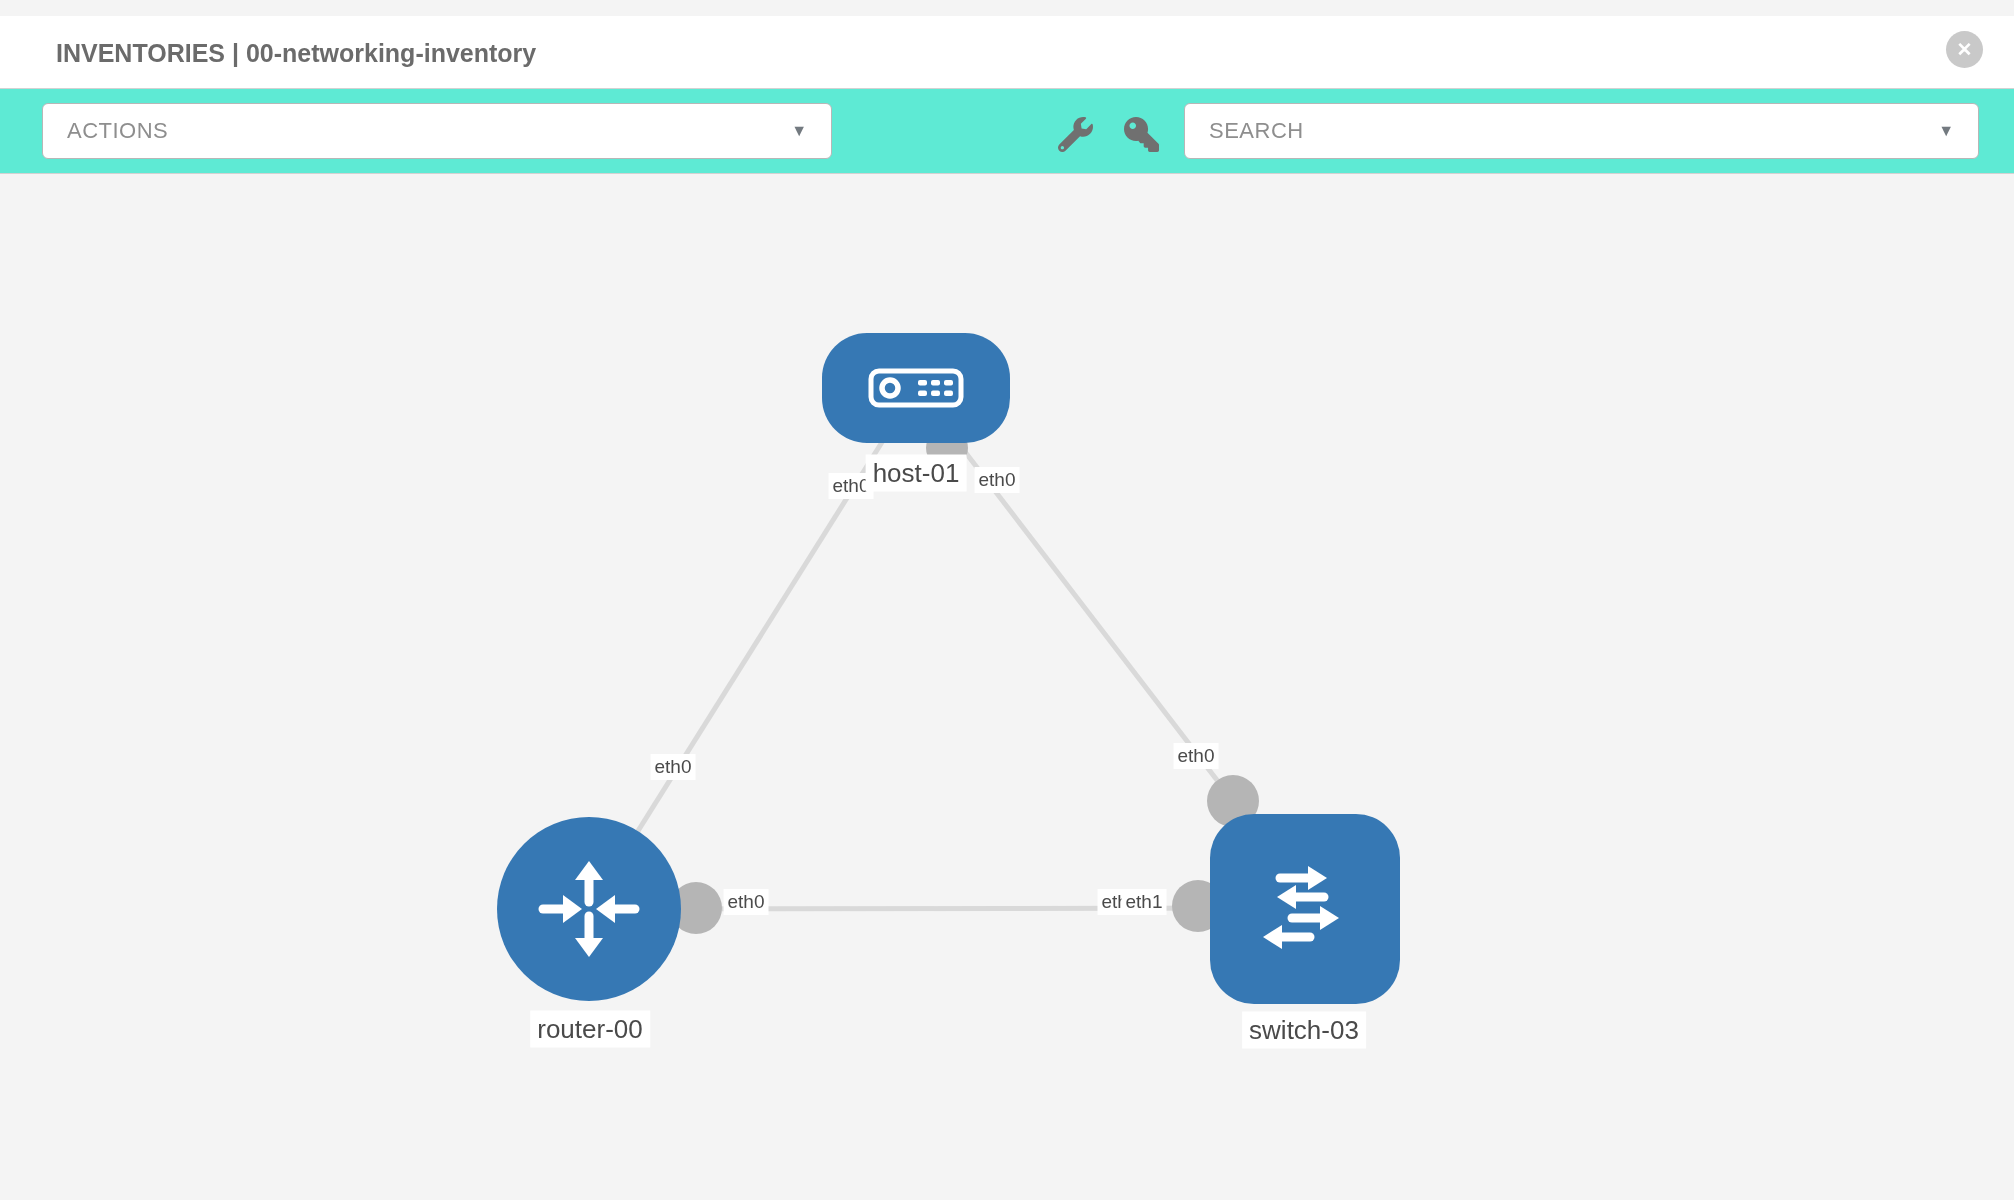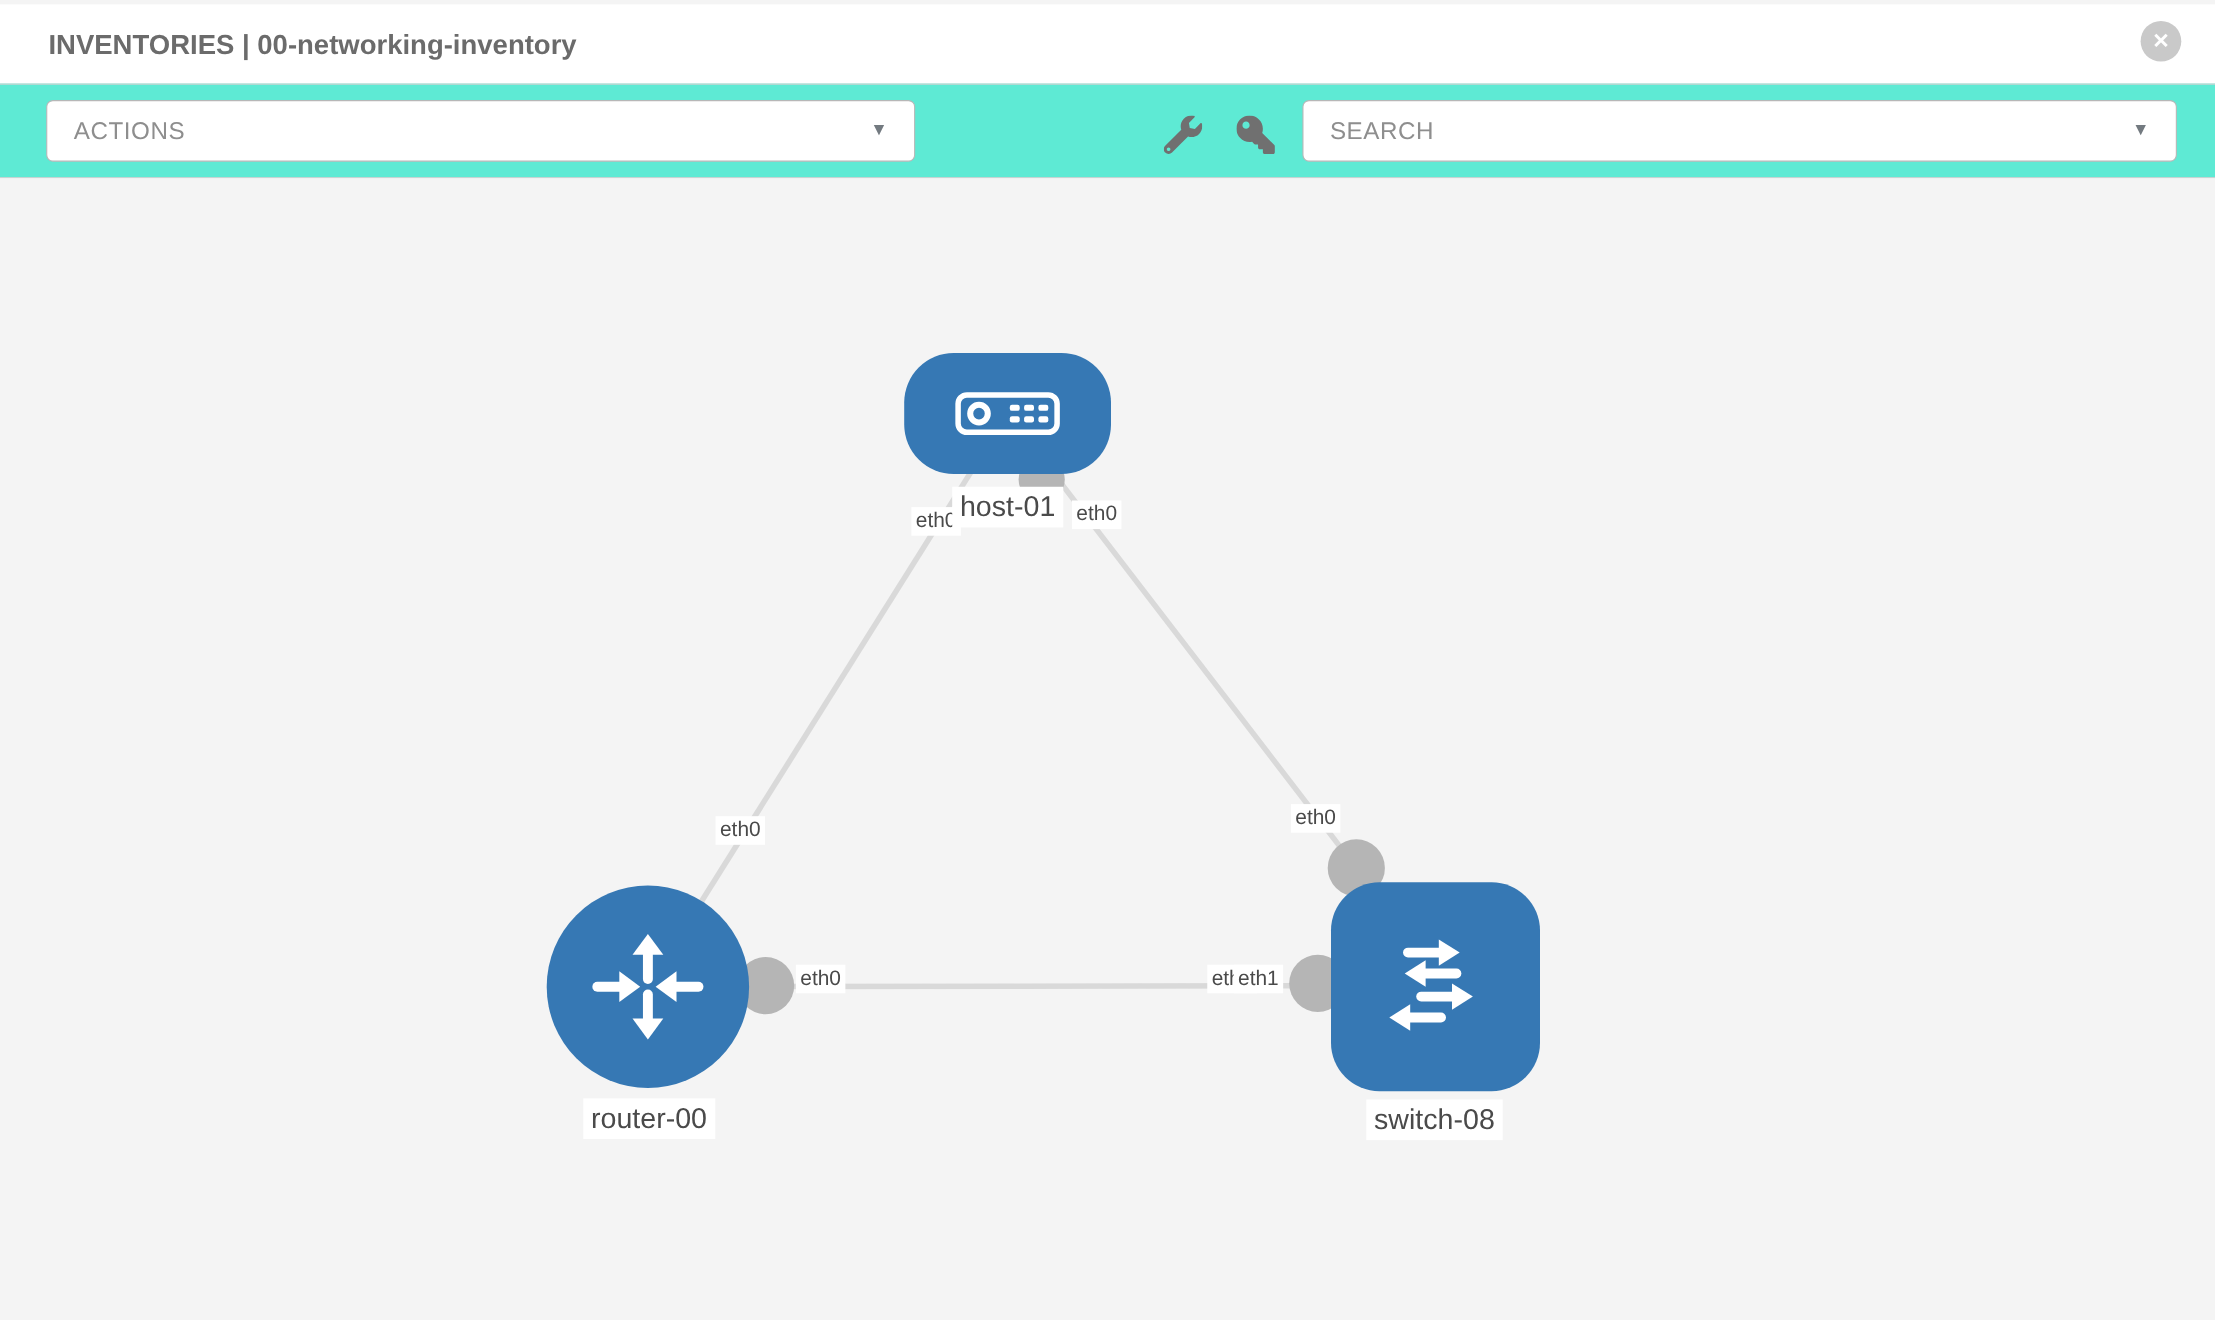--- a/index.html
+++ b/index.html
@@ -6,21 +6,21 @@
   html,body { margin:0; padding:0; }
   body {
     width:2014px; height:1200px; overflow:hidden;
     font-family:"Liberation Sans", sans-serif;
     background:#f4f4f4;
   }
 
   
   .header { height:72px; background:#ffffff; position:relative; }
   .page-title {
-    margin:4px; padding-left:40px; line-height:74px;
+    margin:16px; padding-left:40px; line-height:74px;
     font-size:25px; font-weight:700; color:#6b6b6b;
   }
   .close-btn {
     position:absolute; top:15px; right:31px; width:37px; height:37px;
     border-radius:50%; background:#c9c9c9; color:#ffffff;
     display:flex; align-items:center; justify-content:center;
     font-size:19px; font-weight:700; cursor:pointer; user-select:none;
   }
 
   
@@ -185,21 +185,21 @@
           <path d="M42 64 H72" fill="none"></path>
             <polygon points="89,64 70,52 70,76" stroke="none"></polygon>
           <path d="M60 83 H30" fill="none"></path>
             <polygon points="13,83 32,71 32,95" stroke="none"></polygon>
         </g>
       </svg>
     </div>
 
     <div class="nlabel nl-host">host-01</div>
     <div class="nlabel nl-router">router-00</div>
-    <div class="nlabel nl-switch">switch-08</div>
+    <div class="nlabel nl-switch">switch-03</div>
 
     <div class="ilabel il-host-left">eth0</div>
     <div class="ilabel il-host-right">eth0</div>
     <div class="ilabel il-router-top">eth0</div>
     <div class="ilabel il-switch-top">eth0</div>
     <div class="ilabel il-mid-left">eth0</div>
     <div class="ilabel il-mid-under">eth0</div>
     <div class="ilabel il-mid-over">eth1</div>
 
 

